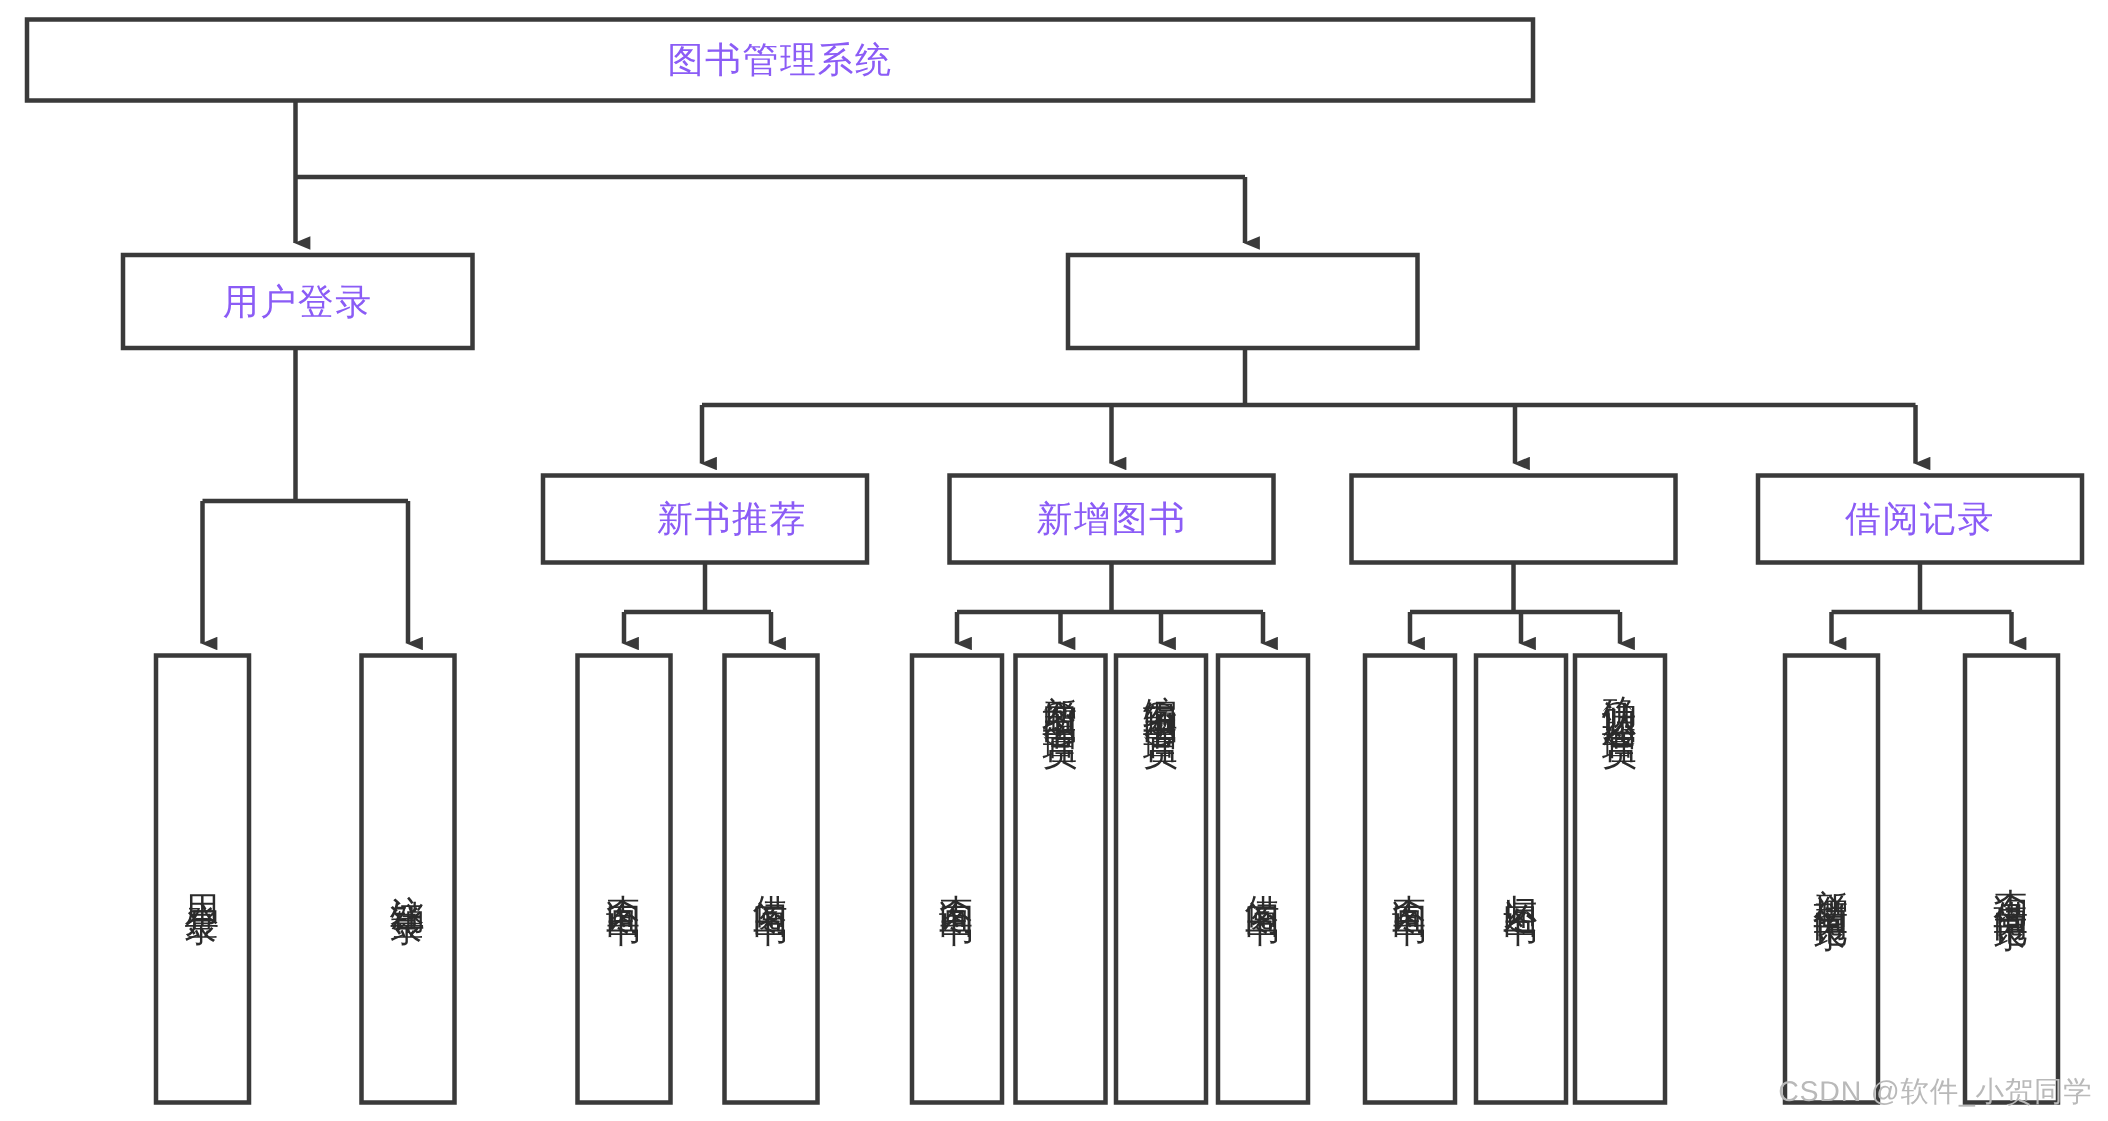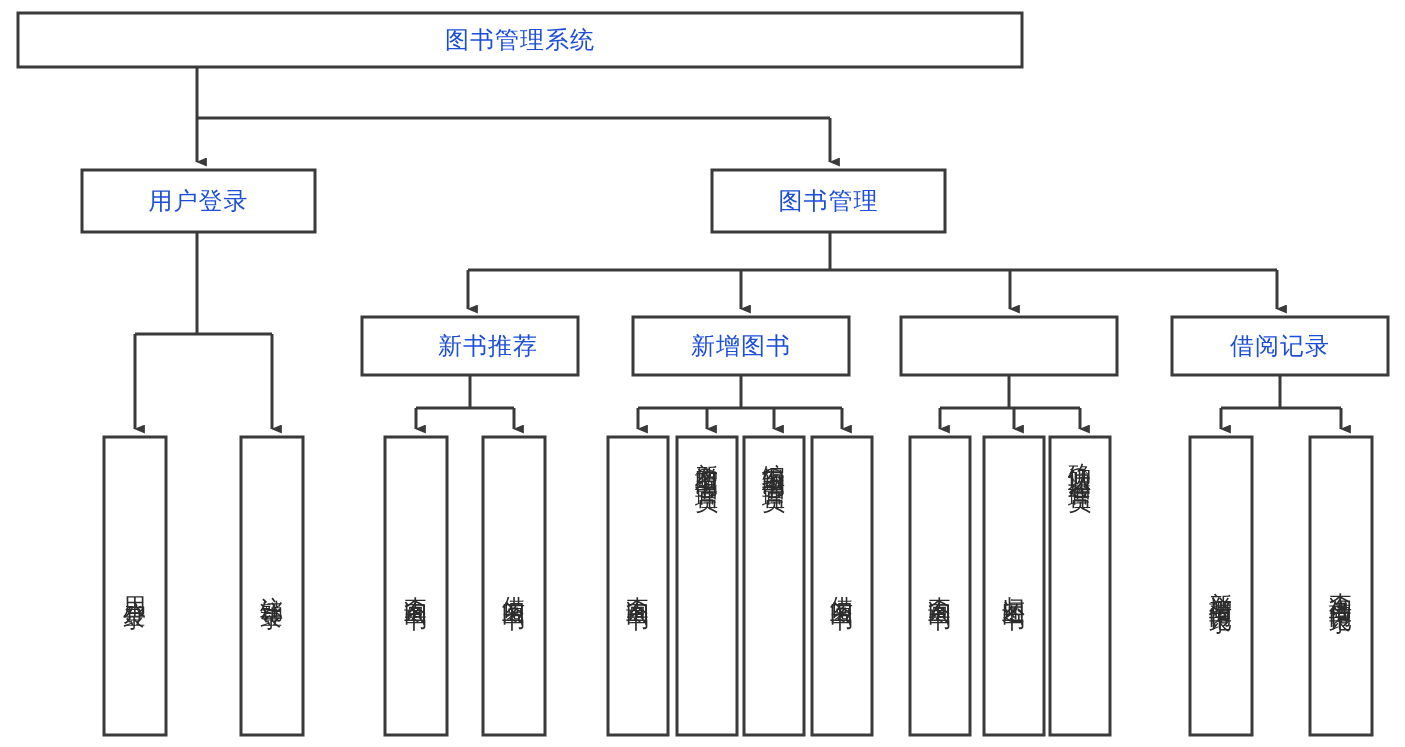--- a/index.html
+++ b/index.html
@@ -56,21 +56,21 @@
   .hlabel-wrap {
     position: absolute;
     display: flex;
     align-items: center;
     justify-content: center;
     pointer-events: none;
   }
   .hlabel-text {
     font-family: "Liberation Sans", "DejaVu Sans", sans-serif;
     font-size: 24px;
-    color: #1d4ed8;
+    color: #8b5cf6;
     letter-spacing: 1px;
     white-space: nowrap;
   }
   #watermark {
     position: absolute;
     right: 10px;
     bottom: 6px;
     font-family: "Liberation Sans", "DejaVu Sans", sans-serif;
     font-size: 19px;
     color: #b9b9b9;
@@ -164,23 +164,20 @@
     </g>
   </svg>
 
   <div class="hlabel-wrap" style="left:18px; top:13px; width:1004px; height:54px;">
     <span class="hlabel-text">图书管理系统</span>
   </div>
 
   <div class="hlabel-wrap" style="left:82px; top:170px; width:233px; height:62px;">
     <span class="hlabel-text">用户登录</span>
   </div>
-  <div class="hlabel-wrap" style="left:712px; top:170px; width:233px; height:62px;">
-    <span class="hlabel-text">图书管理</span>
-  </div>
 
   <div class="hlabel-wrap" style="left:362px; top:317px; width:252px; height:58px;border-radius:22px;">
     <span class="hlabel-text">新书推荐</span>
   </div>
   <div class="hlabel-wrap" style="left:633px; top:317px; width:216px; height:58px;">
     <span class="hlabel-text">新增图书</span>
   </div>
   <div class="hlabel-wrap" style="left:1172px; top:317px; width:216px; height:58px;">
     <span class="hlabel-text">借阅记录</span>
   </div>
@@ -218,14 +215,15 @@
   <div class="vlabel-wrap" style="left:1050px; top:437px; width:60px; height:298px; align-items:flex-start;">
     <span class="vlabel-text" style="margin-top:8px;">确认归还（管理员）</span>
   </div>
   <div class="vlabel-wrap" style="left:1190px; top:437px; width:62px; height:298px;">
     <span class="vlabel-text">新增借阅记录</span>
   </div>
   <div class="vlabel-wrap" style="left:1310px; top:437px; width:62px; height:298px;">
     <span class="vlabel-text">查询借阅记录</span>
   </div>
 
+  <div id="watermark">CSDN @软件_小贺同学</div>
 
 </div>
 
 </body></html>

